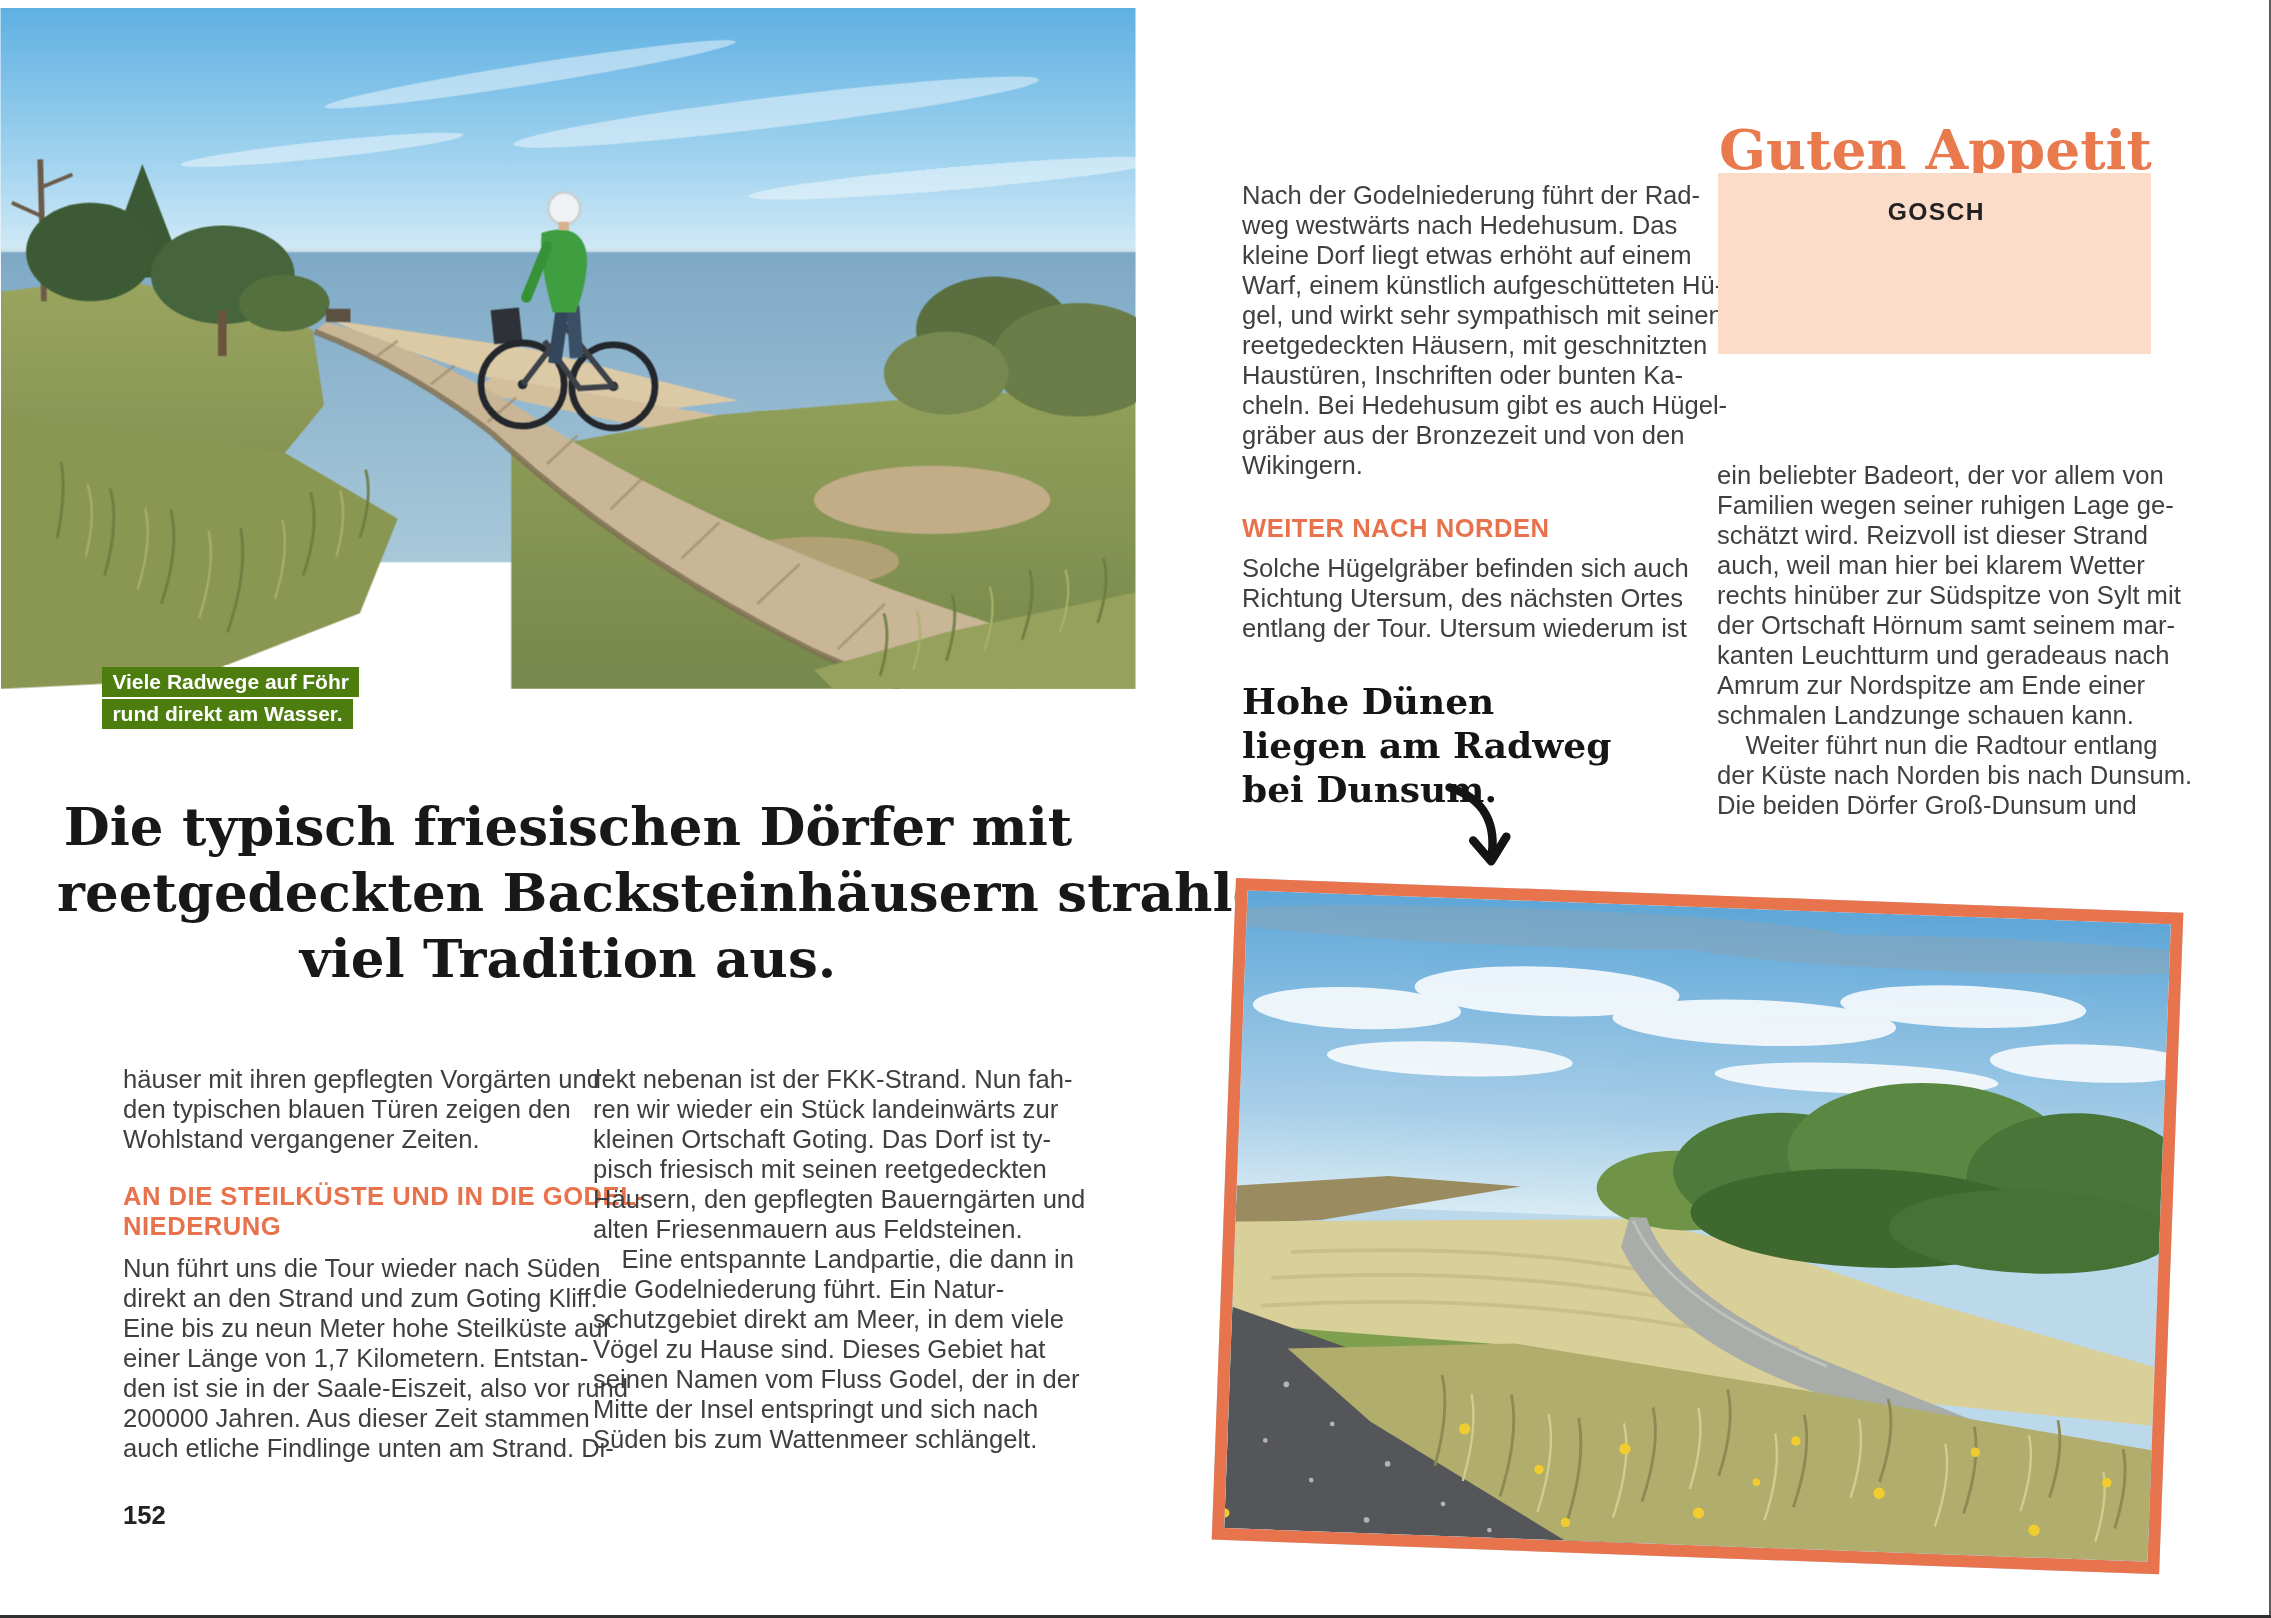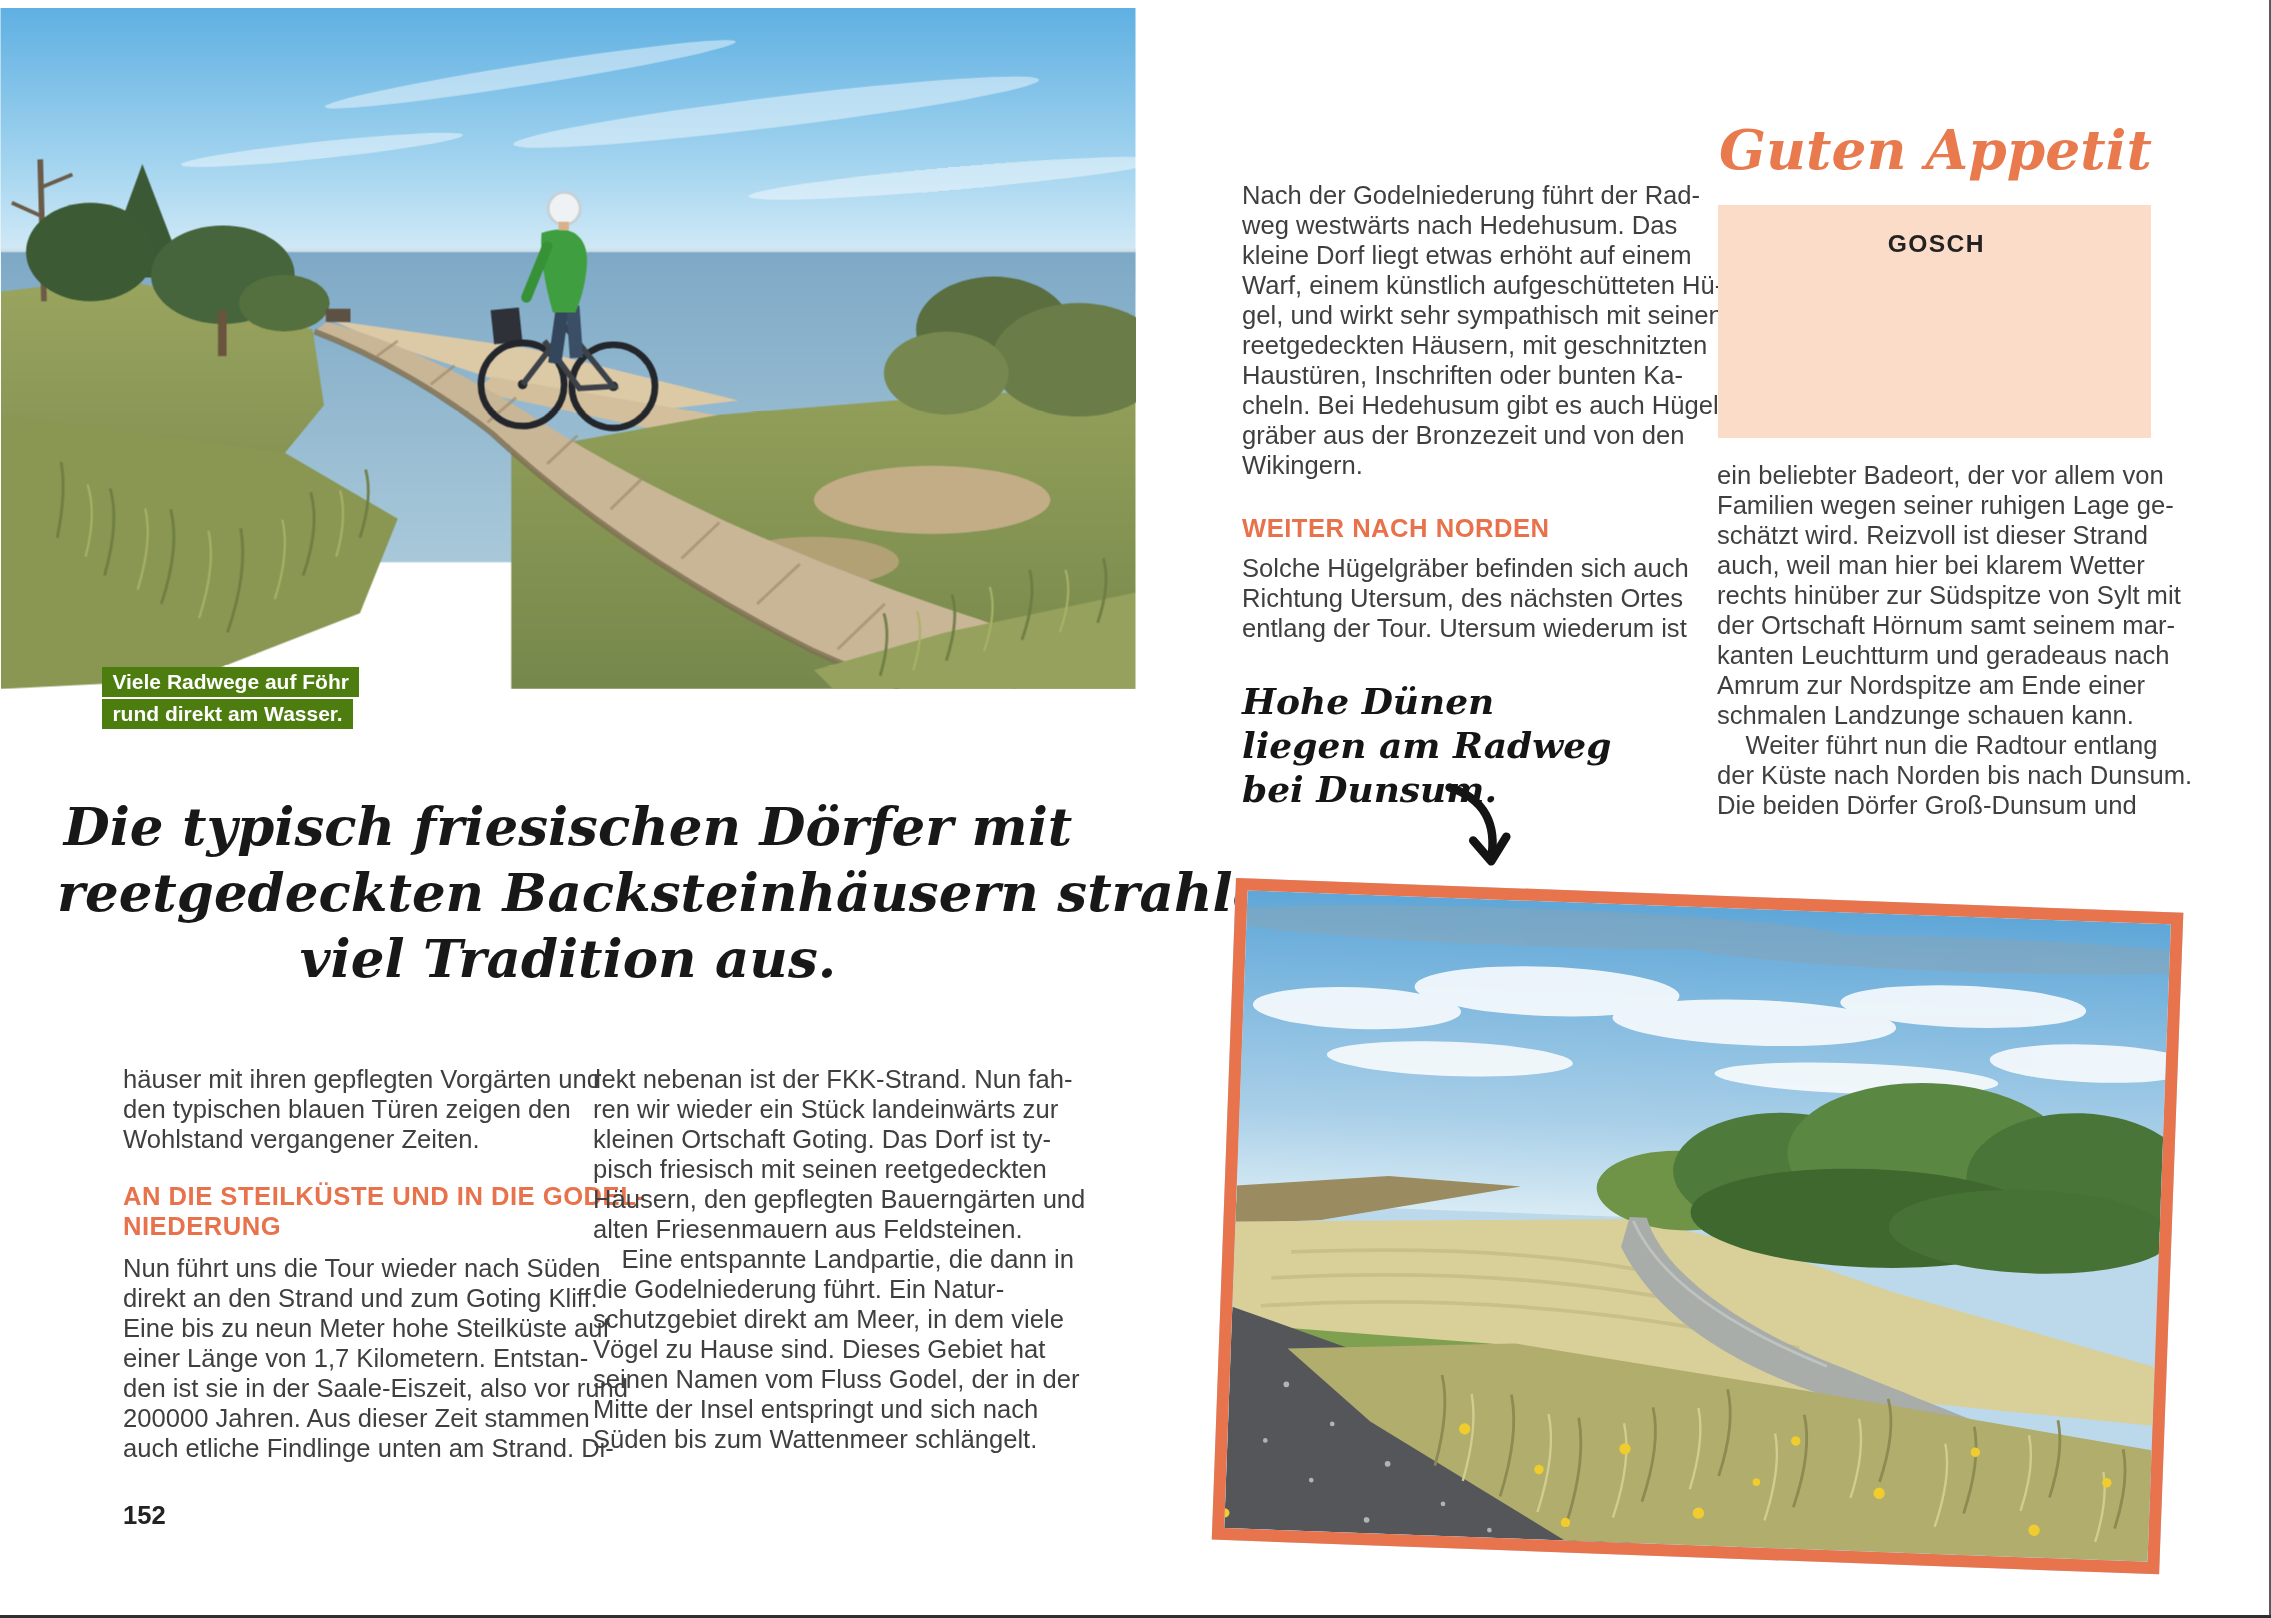--- a/index.html
+++ b/index.html
@@ -1,31 +1,31 @@
 <!DOCTYPE html>
 <html style="font-size:15px"><head>
 <meta charset="utf-8">
 <style>
   html,body{margin:0;padding:0;background:#ffffff;}
   #spread{position:relative;width:2271px;height:1618px;background:#ffffff;overflow:hidden;
           font-family:"Liberation Sans",sans-serif;color:#3d3d3d;}
   .abs{position:absolute;}
   .bodytext{font-size:25.6px;line-height:30px;white-space:pre;color:#3f3f3f;}
   .subhead{font-size:25.6px;line-height:30px;font-weight:bold;color:#e8724c;letter-spacing:0.5px;white-space:pre;}
-  .script{font-family:"DejaVu Serif",serif;font-style:italic;}
+  .script{font-family:"DejaVu Serif",serif;}
   
   .photo-frame{position:absolute;left:0;top:7.6px;width:1136px;height:681px;overflow:hidden;}
   .caption{position:absolute;left:102px;top:667px;display:flex;flex-direction:column;align-items:flex-start;gap:2.8px;}
   .caption span{display:inline-block;background:#4d7c0f;color:#ffffff;font-weight:bold;font-size:21px;line-height:23px;padding:2.8px 10.4px 3.8px;}
   .quote{left:57px;top:793px;width:1022px;text-align:center;font-size:53px;line-height:66px;color:#181818;font-weight:bold;white-space:pre;}
   .pagenum{left:123px;top:1501px;font-size:25.6px;font-weight:bold;color:#232323;}
   
   .note{left:1242px;top:679px;font-size:36px;line-height:44px;font-weight:bold;color:#151515;white-space:pre;}
   .guten{left:1694px;top:119px;width:483px;text-align:center;font-size:55px;line-height:61px;font-weight:bold;color:#e87a4e;}
-  .tipbox{left:1718px;top:173px;width:433px;height:233px;background:#fbdcc9;box-sizing:border-box;padding:24.6px 23px 0 26.5px;margin-top:32px;}
+  .tipbox{left:1718px;top:173px;width:433px;height:181px;background:#fbdcc9;box-sizing:border-box;padding:24.6px 23px 0 26.5px;}
   .tipbox .tiptitle{text-align:center;font-size:24.6px;font-weight:bold;letter-spacing:1.4px;color:#222222;}
   .tipbox .tipbody{margin-top:11.4px;font-size:24px;line-height:30px;white-space:pre;color:#3a3a3a;}
   .photo2-frame{position:absolute;left:1236px;top:878px;width:948px;height:662px;box-sizing:border-box;
                 border:12.3px solid #e8744e;transform:rotate(2.1deg);transform-origin:0 0;overflow:hidden;background:#bcd9ec;}
   .edge-right{right:0;top:0;width:1.9px;height:1618px;background:#5a5a5a;}
   .edge-bottom{left:0;bottom:0;width:2271px;height:2.8px;background:#303030;}
 </style>
 </head>
 <body>
 

